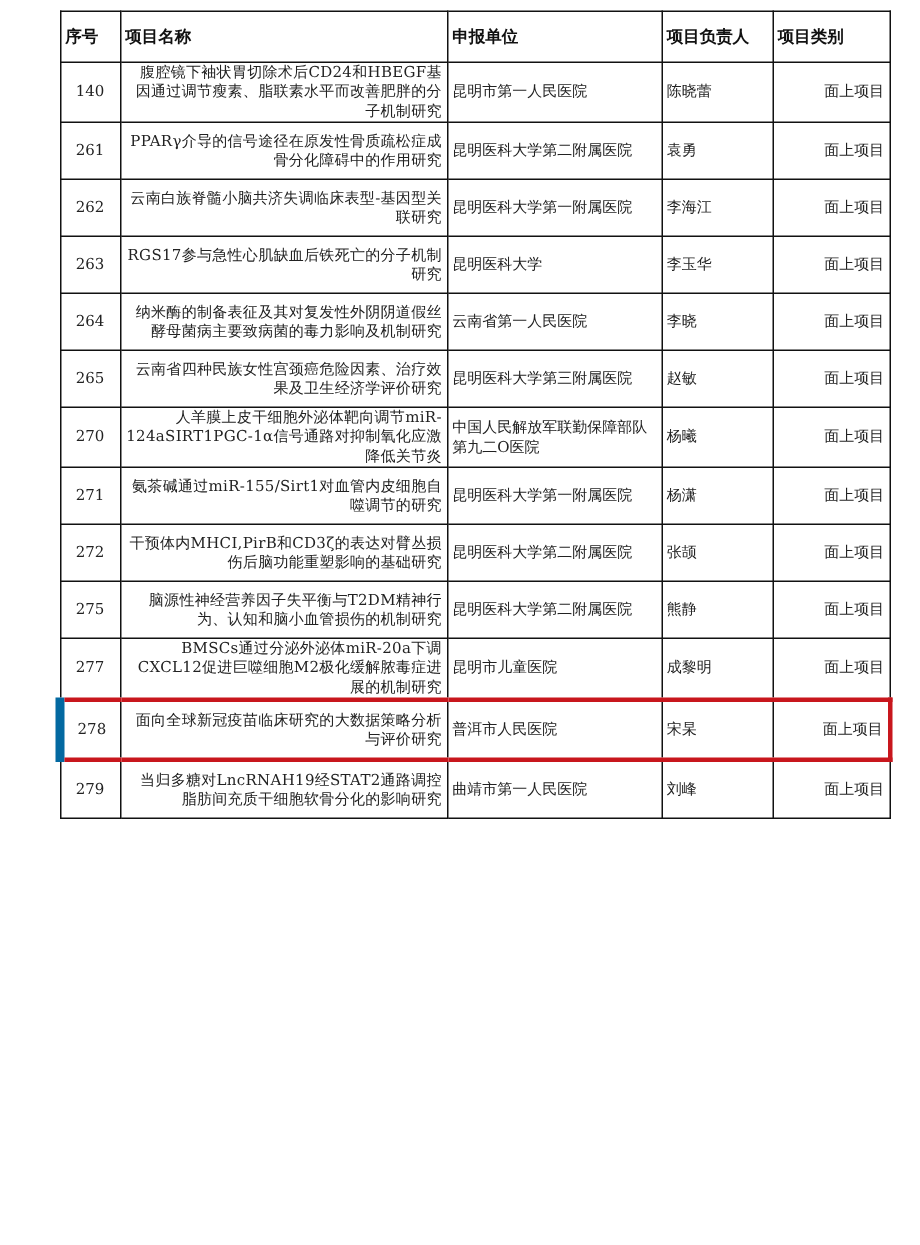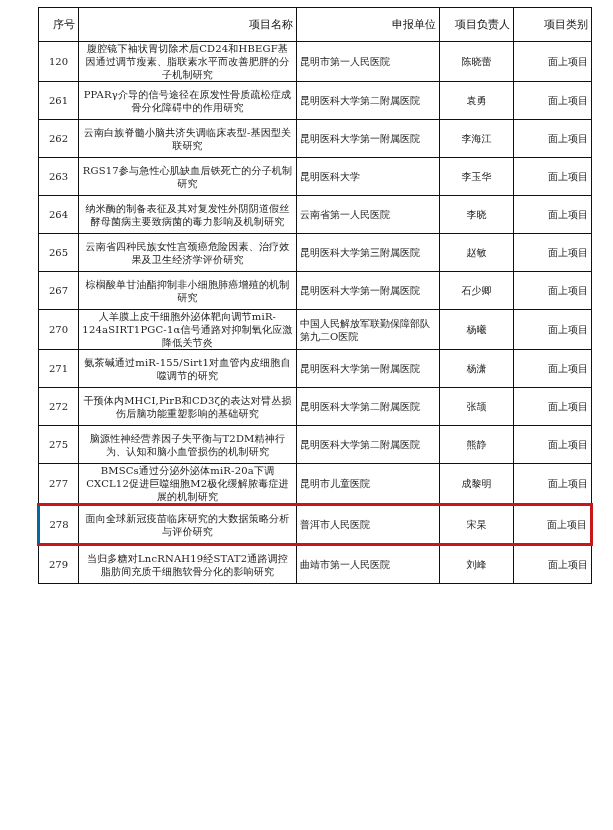--- a/index.html
+++ b/index.html
@@ -2,29 +2,29 @@
 <html><head>
 <meta charset="utf-8">
 <style>
   html, body { margin: 0; padding: 0; background: #ffffff; }
   body { width: 613px; height: 830px; position: relative; overflow: hidden;
          font-family: "DejaVu Serif", "Liberation Serif", serif; color: #222; }
   table.grid { position: absolute; left: 37px; top: 7px; border-collapse: collapse;
                width: 553px; table-layout: fixed; }
   table.grid td, table.grid th { border: 1px solid #111; padding: 0 3px; vertical-align: middle; }
   th { height: 33px; font-family: "DejaVu Sans", "Liberation Sans", sans-serif;
-       font-weight: normal; font-size: 11px; text-align: right; color: #111; }
+       font-weight: bold; font-size: 11px; text-align: left; color: #111; }
   td { height: 37px; font-size: 10px; line-height: 13px; }
   td.seq { text-align: center; font-size: 10px; }
-  td.name { text-align: center; padding-left: 2px; letter-spacing: 0.2px; }
+  td.name { text-align: right; padding-left: 2px; letter-spacing: 0.2px; }
   td.unit { text-align: left; }
-  td.person { text-align: center; }
+  td.person { text-align: left; }
   td.type { text-align: right; }
   tr.highlight td { border-top: 3px solid #c8161d; border-bottom: 3px solid #c8161d; }
-  tr.highlight td:first-child { border-left: 3px solid #0369a1; }
+  tr.highlight td:first-child { border-left: 6px solid #0369a1; }
   tr.highlight td:last-child { border-right: 3px solid #c8161d; }
   col.c1 { width: 40px; } col.c2 { width: 218px; } col.c3 { width: 143px; }
   col.c4 { width: 74px; } col.c5 { width: 78px; }
 </style>
 </head>
 <body>
 
 <table class="grid">
   <colgroup>
       <col class="c1">
@@ -37,21 +37,21 @@
     <tr>
       <th>序号</th>
       <th>项目名称</th>
       <th>申报单位</th>
       <th>项目负责人</th>
       <th>项目类别</th>
     </tr>
   </thead>
   <tbody id="rows">
       <tr>
-        <td class="seq">120</td>
+        <td class="seq">140</td>
         <td class="name">腹腔镜下袖状胃切除术后CD24和HBEGF基因通过调节瘦素、脂联素水平而改善肥胖的分子机制研究</td>
         <td class="unit">昆明市第一人民医院</td>
         <td class="person">陈晓蕾</td>
         <td class="type">面上项目</td>
       </tr>
       <tr>
         <td class="seq">261</td>
         <td class="name">PPARγ介导的信号途径在原发性骨质疏松症成骨分化障碍中的作用研究</td>
         <td class="unit">昆明医科大学第二附属医院</td>
         <td class="person">袁勇</td>
@@ -76,27 +76,20 @@
         <td class="name">纳米酶的制备表征及其对复发性外阴阴道假丝酵母菌病主要致病菌的毒力影响及机制研究</td>
         <td class="unit">云南省第一人民医院</td>
         <td class="person">李晓</td>
         <td class="type">面上项目</td>
       </tr>
       <tr>
         <td class="seq">265</td>
         <td class="name">云南省四种民族女性宫颈癌危险因素、治疗效果及卫生经济学评价研究</td>
         <td class="unit">昆明医科大学第三附属医院</td>
         <td class="person">赵敏</td>
-        <td class="type">面上项目</td>
-      </tr>
-      <tr>
-        <td class="seq">267</td>
-        <td class="name">棕榈酸单甘油酯抑制非小细胞肺癌增殖的机制研究</td>
-        <td class="unit">昆明医科大学第一附属医院</td>
-        <td class="person">石少卿</td>
         <td class="type">面上项目</td>
       </tr>
       <tr>
         <td class="seq">270</td>
         <td class="name">人羊膜上皮干细胞外泌体靶向调节miR-124aSIRT1PGC-1α信号通路对抑制氧化应激降低关节炎</td>
         <td class="unit">中国人民解放军联勤保障部队第九二O医院</td>
         <td class="person">杨曦</td>
         <td class="type">面上项目</td>
       </tr>
       <tr>

